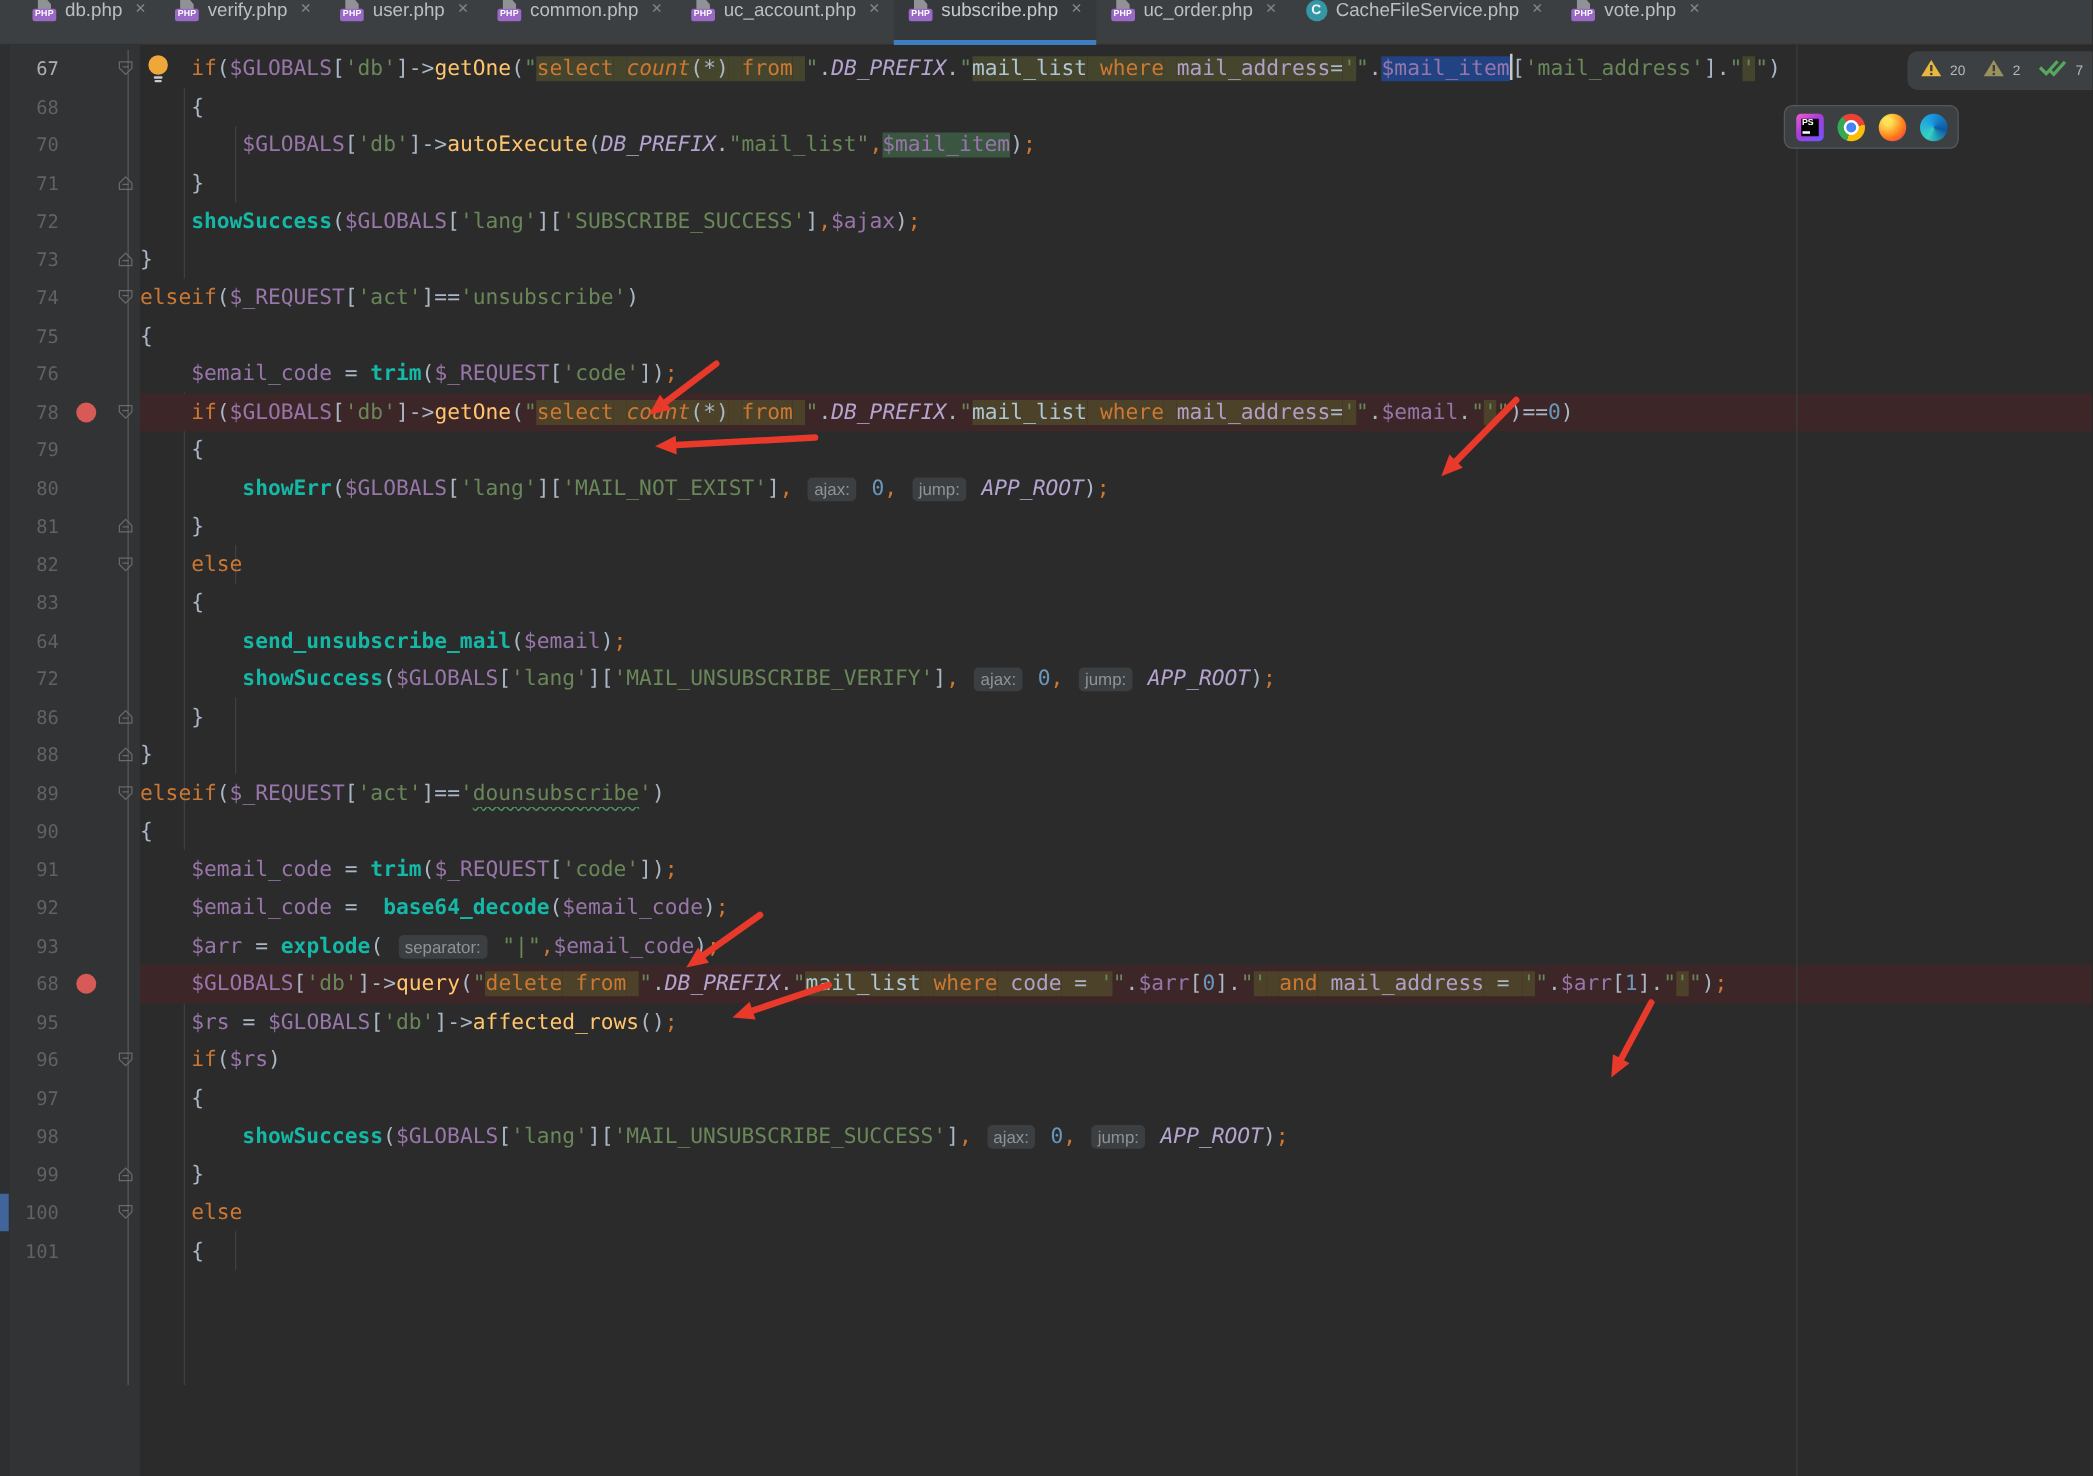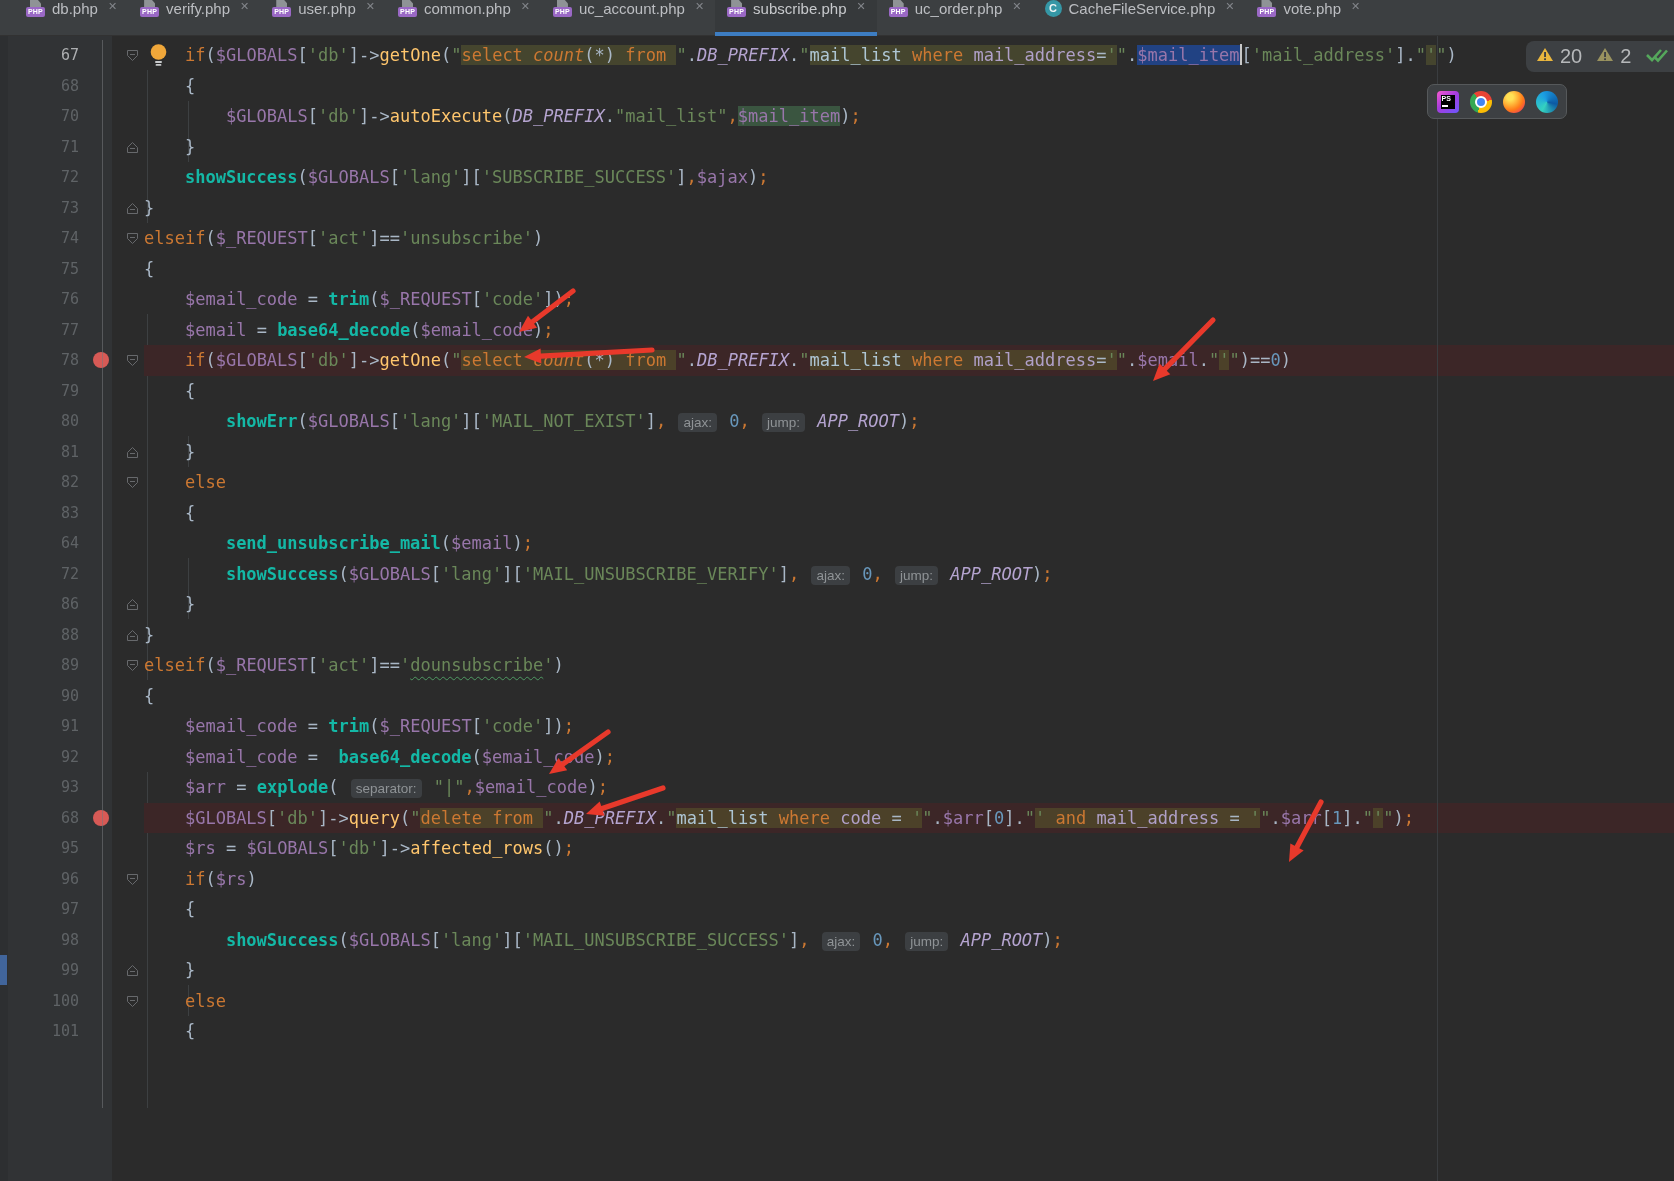--- a/index.html
+++ b/index.html
@@ -14,21 +14,21 @@
   .phpicon .pg{position:absolute;top:0;left:4px;width:11px;height:8px;background:#8f9396;clip-path:polygon(0 0,72% 0,100% 45%,100% 100%,0 100%);}
   .phpicon b{position:absolute;left:0;bottom:0;width:19px;height:10px;background:#9a68c5;color:#fff;font-size:7px;font-weight:bold;line-height:10px;text-align:center;border-radius:2px;letter-spacing:.2px;}
   .classicon{width:17px;height:17px;border-radius:50%;background:#3597a6;color:#eef4f5;font-size:11px;font-weight:bold;line-height:17px;text-align:center;flex:none;}
   
   .editor{position:absolute;left:0;top:36px;right:0;bottom:0;background:#2b2b2b;}
   .gutterbg{position:absolute;left:0;top:0;bottom:0;width:112px;background:#313335;}
   .leftstrip{position:absolute;left:0;top:0;bottom:0;width:8px;background:#2d2f31;}
   .foldline{position:absolute;left:102px;top:4px;height:1068px;width:1px;background:rgba(118,121,124,.55);z-index:5;}
   .marginguide{position:absolute;left:1437px;top:0;bottom:0;width:1px;background:#3a3d40;z-index:4;}
   .rows{position:absolute;left:0;right:0;top:4px;z-index:3;}
-  .row{display:flex;height:30.5px;padding-left:32px;}
+  .row{display:flex;height:30.5px;}
   .gut{width:112px;flex:none;position:relative;}
   .lnum{position:absolute;right:65px;top:0;line-height:30.5px;font-family:"DejaVu Sans Mono",monospace;font-size:15px;color:#5f6366;}
   .lnum.cur{color:#adafb1;}
   .bpdot{position:absolute;left:61px;top:7px;width:16px;height:16px;border-radius:50%;background:#d75a56;}
   .fold{position:absolute;left:94px;top:8px;width:13px;height:13px;z-index:6;}
   .codecell{flex:1;position:relative;white-space:pre;font-family:"DejaVu Sans Mono",monospace;font-size:17px;line-height:30.5px;color:#a9b7c6;}
   .row.bp .codecell{background:#3c2627;}
   .bulb{position:absolute;left:5px;top:3px;z-index:7;}
   
   .tk-sp{color:#a9b7c6}.tk-kw{color:#cc7832}.tk-var{color:#9876aa}.tk-str{color:#6a8759}
@@ -38,21 +38,21 @@
   .tk-sqlp{color:#a9b7c6}.tk-sqltbl{color:#aec6d4}.tk-sqlcol{color:#b0a0c8}.tk-sqlstr{color:#6a8759}
   .tk-hint{font-family:"Liberation Sans",sans-serif;font-size:13.5px;color:#8f9396;background:#3c3f42;border-radius:4px;padding:2px 5px;margin:0 2px;}
   .tk-typo{color:#6a8759;text-decoration:underline wavy #4f9a63 1px;text-underline-offset:5px;}
   .tk-caret-mark{display:inline-block;width:0;height:21px;border-left:2px solid #c8c8c8;vertical-align:-4px;}
   .bg-inj{background:#45452e}.bg-sel{background:#214283}.bg-occ{background:#3a5540}
   .row.bp .bg-inj{background:#4c4129}
   .iguide{position:absolute;width:1px;background:#3d4042;z-index:2;}
   .stripe97{position:absolute;left:0;top:919px;width:7px;height:30px;background:#41659b;z-index:8;}
   
   .inspect{position:absolute;left:1526px;top:5px;width:176px;height:31px;background:#3d4043;border-radius:8px;display:flex;align-items:center;padding:0 10px;gap:6px;z-index:50;}
-  .inspect .cnt{color:#b6b8ba;font-size:20px;margin-right:8px;}
+  .inspect .cnt{color:#b6b8ba;font-size:11px;margin-right:8px;}
   .browsers{position:absolute;left:1427px;top:48px;width:140px;height:35px;background:#3d4043;border:1px solid #56595b;border-radius:7px;display:flex;align-items:center;justify-content:center;gap:11px;z-index:50;box-sizing:border-box;}
   .bicon{width:22px;height:22px;border-radius:50%;flex:none;position:relative;}
   .ps{border-radius:4px;background:linear-gradient(140deg,#f55ad0 0%,#a73cdb 45%,#6b57ff 100%);}
   .ps i{position:absolute;left:4px;top:4px;width:14px;height:14px;background:#000;font-style:normal;}
   .ps i b{position:absolute;left:1px;top:0px;color:#fff;font-size:7px;font-weight:bold;}
   .ps i u{position:absolute;left:1px;bottom:2px;width:6px;height:1.5px;background:#fff;display:block;}
   .chrome{background:conic-gradient(from -40deg,#ea4335 0 33%,#fbbc05 0 66%,#34a853 0 100%);}
   .chrome::after{content:'';position:absolute;left:5px;top:5px;width:12px;height:12px;border-radius:50%;background:#4285f4;border:2px solid #fff;box-sizing:border-box;}
   .firefox{background:radial-gradient(circle at 32% 28%,#ffe156 0 14%,#ffb438 35%,#ff7a18 60%,#e3217c 100%);}
   .edge{background:conic-gradient(from 210deg,#35d2c0,#1b9de2 35%,#0c59a4 70%,#35d2c0);}
@@ -203,26 +203,20 @@
         <div class="gut">
           <span class="lnum">75</span>
         </div>
         <div class="codecell"><span class="tk-pun">{</span></div>
       </div>
       <div class="row">
         <div class="gut">
           <span class="lnum">76</span>
         </div>
         <div class="codecell"><span class="tk-sp">    </span><span class="tk-var">$email_code</span><span class="tk-sp"> </span><span class="tk-pun">=</span><span class="tk-sp"> </span><span class="tk-fn">trim</span><span class="tk-pun">(</span><span class="tk-var">$_REQUEST</span><span class="tk-pun">[</span><span class="tk-str">'code'</span><span class="tk-pun">]</span><span class="tk-pun">)</span><span class="tk-comma">;</span></div>
-      </div>
-      <div class="row">
-        <div class="gut">
-          <span class="lnum">77</span>
-        </div>
-        <div class="codecell"><span class="tk-sp">    </span><span class="tk-var">$email</span><span class="tk-sp"> </span><span class="tk-pun">=</span><span class="tk-sp"> </span><span class="tk-fn">base64_decode</span><span class="tk-pun">(</span><span class="tk-var">$email_code</span><span class="tk-pun">)</span><span class="tk-comma">;</span></div>
       </div>
       <div class="row bp">
         <div class="gut">
           <span class="lnum">78</span>
           <span class="bpdot"></span>
           <span class="fold"><svg width="13" height="13" viewBox="0 0 13 13">
               <path d="M1.5 1.5 H11.5 V6.5 L6.5 11.5 L1.5 6.5 Z" fill="none" stroke="#67696c"></path>
               <line x1="4" y1="5.5" x2="9" y2="5.5" stroke="#67696c"></line>
             </svg></span>
         </div>

